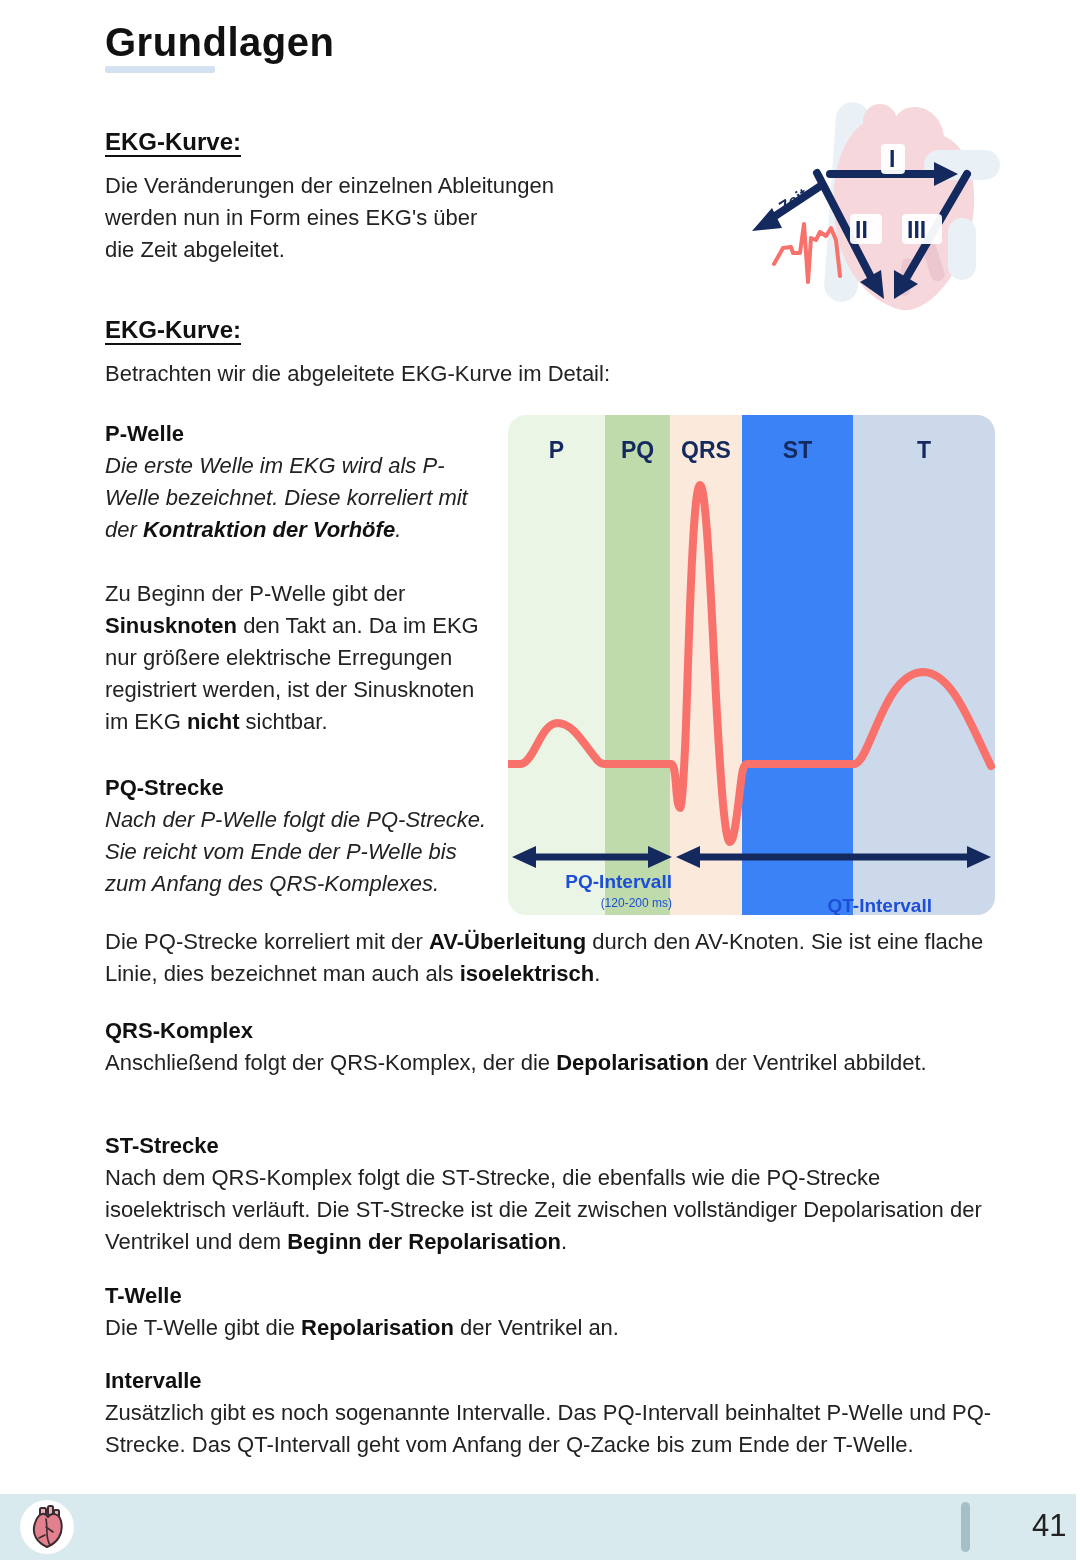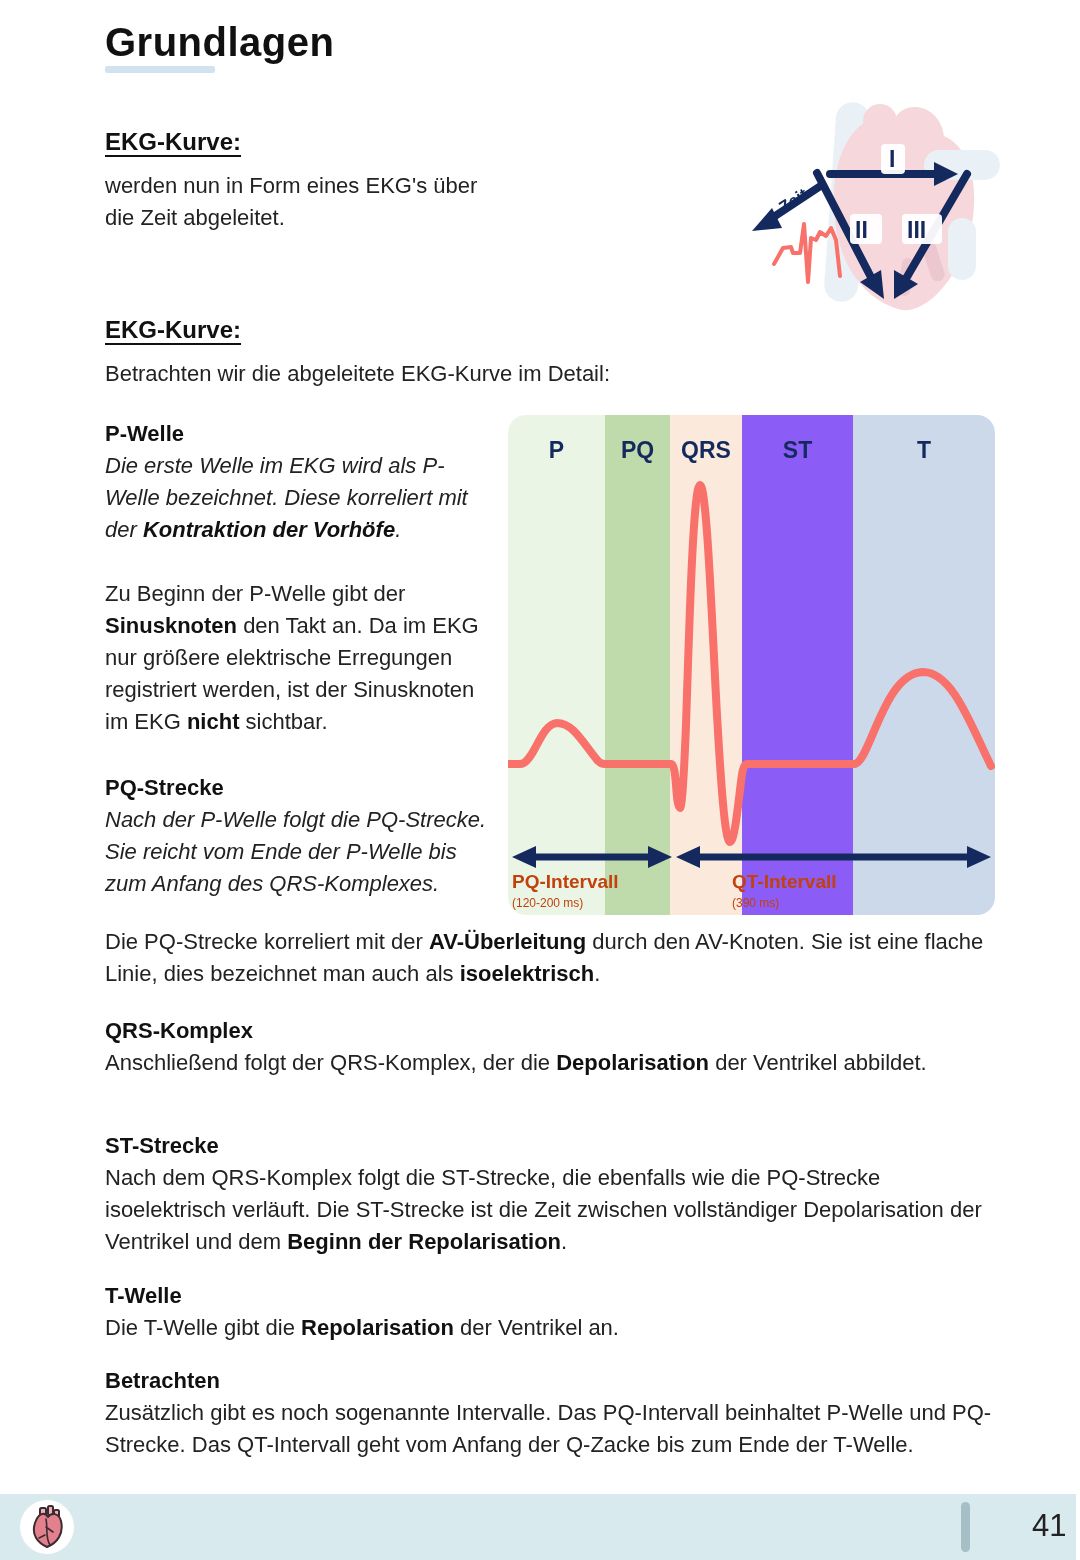--- a/index.html
+++ b/index.html
@@ -41,21 +41,21 @@
     left: 508px; top: 415px; width: 487px; height: 500px;
     border-radius: 18px; overflow: hidden;
   }
   .bands { display: flex; height: 100%; }
   .band { height: 100%; position: relative; }
   .band-label {
     position: absolute; top: 22px; width: 100%; text-align: center;
     font-size: 23px; font-weight: 700; color: #14295e;
   }
   .curve-svg, .arrows-svg { position: absolute; left: 0; top: 0; }
-  .interval-label { position: absolute; text-align: left; color: #c2410c; }
+  .interval-label { position: absolute; text-align: right; color: #1d4ed8; }
   .interval-label .il-name { font-size: 19px; font-weight: 700; }
   .interval-label .il-range { font-size: 12px; font-weight: 400; margin-top: 3px; }
 
   
   .footer-bar { left: 0; top: 1494px; width: 1080px; height: 66px; background: #d9eaee; }
   .footer-heart-circle {
     left: 20px; top: 1500px; width: 54px; height: 54px;
     background: #ffffff; border-radius: 50%;
     display: flex; align-items: center; justify-content: center;
   }
@@ -72,20 +72,21 @@
 <body>
 
 <div class="page">
 
   <div class="abs title">Grundlagen</div>
   <div class="abs title-underline"></div>
 
   <div class="abs" style="left:105px; top:128px;">
     <div class="h-underlined">EKG-Kurve:</div>
     <div class="body-text" style="margin-top:14px;">
+      <div>Die Veränderungen der einzelnen Ableitungen</div>
       <div>werden nun in Form eines EKG's über</div>
       <div>die Zeit abgeleitet.</div>
     </div>
   </div>
 
   <svg class="abs" style="left:742px; top:90px;" width="310" height="235" viewBox="0 0 310 235">
 
     <g opacity="0.55">
       <rect x="88" y="12" width="34" height="200" rx="17" fill="#d9e7f0" transform="rotate(4 105 112)"></rect>
       <path d="M 92 120 C 88 55 122 16 152 30 C 162 8 198 14 202 46 C 238 62 238 122 222 162 C 206 202 176 226 156 219 C 120 208 95 172 92 120 Z" fill="#efb8c1"></path>
@@ -142,21 +143,21 @@
     <div class="bands">
       <div class="band" style="width: 97px; background-color: rgb(235, 245, 230);">
           <div class="band-label">P</div>
         </div>
       <div class="band" style="width: 65px; background-color: rgb(192, 219, 171);">
           <div class="band-label">PQ</div>
         </div>
       <div class="band" style="width: 72px; background-color: rgb(251, 233, 220);">
           <div class="band-label">QRS</div>
         </div>
-      <div class="band" style="width: 111px; background-color: #8b5cf6;">
+      <div class="band" style="width: 111px; background-color: #3b82f6;">
           <div class="band-label">ST</div>
         </div>
       <div class="band" style="width: 142px; background-color: rgb(204, 217, 235);">
           <div class="band-label">T</div>
         </div>
     </div>
 
     <svg class="curve-svg" width="487" height="500" viewBox="0 0 487 500">
       <path d="M 0 349 H 12
                C 26 349 32 309 49 308
@@ -186,21 +187,21 @@
         <line x1="186" y1="442" x2="465" y2="442"></line>
         <polygon points="192,431 168,442 192,453" stroke="none"></polygon>
         <polygon points="459,431 483,442 459,453" stroke="none"></polygon>
       </g>
     </svg>
 
     <div class="interval-label" style="left:4px; top:456px; width:160px;">
       <div class="il-name">PQ-Intervall</div>
       <div class="il-range">(120-200 ms)</div>
     </div>
-    <div class="interval-label" style="left:224px; top:456px; width:200px;">
+    <div class="interval-label" style="left:224px; top:480px; width:200px;">
       <div class="il-name">QT-Intervall</div>
       <div class="il-range">(390 ms)</div>
     </div>
   </div>
 
   <div class="abs col-wide body-text" style="left:105px; top:926px;"><span>Die PQ-Strecke korreliert mit der </span><b>AV-Überleitung</b><span> durch den AV-Knoten. Sie ist eine flache Linie, dies bezeichnet man auch als </span><b>isoelektrisch</b><span>.</span></div>
 
   <div class="abs col-wide" style="left:105px; top:1015px;">
     <div class="sec-head">QRS-Komplex</div>
     <div class="body-text"><span>Anschließend folgt der QRS-Komplex, der die </span><b>Depolarisation</b><span> der Ventrikel abbildet.</span></div>
@@ -210,21 +211,21 @@
     <div class="sec-head">ST-Strecke</div>
     <div class="body-text"><span>Nach dem QRS-Komplex folgt die ST-Strecke, die ebenfalls wie die PQ-Strecke isoelektrisch verläuft. Die ST-Strecke ist die Zeit zwischen vollständiger Depolarisation der Ventrikel und dem </span><b>Beginn der Repolarisation</b><span>.</span></div>
   </div>
 
   <div class="abs col-wide" style="left:105px; top:1280px;">
     <div class="sec-head">T-Welle</div>
     <div class="body-text"><span>Die T-Welle gibt die </span><b>Repolarisation</b><span> der Ventrikel an.</span></div>
   </div>
 
   <div class="abs col-wide" style="left:105px; top:1365px;">
-    <div class="sec-head">Betrachten</div>
+    <div class="sec-head">Intervalle</div>
     <div class="body-text">Zusätzlich gibt es noch sogenannte Intervalle. Das PQ-Intervall beinhaltet P-Welle und PQ-Strecke. Das QT-Intervall geht vom Anfang der Q-Zacke bis zum Ende der T-Welle.</div>
   </div>
 
   <div class="abs footer-bar"></div>
   <div class="abs footer-heart-circle">
     <svg width="40" height="44" viewBox="0 0 40 44">
       <g stroke="#3c2b30" stroke-width="2" stroke-linejoin="round">
         <rect x="13" y="3" width="6" height="9" rx="1.5" fill="#efb3ba"></rect>
         <rect x="21" y="1" width="5" height="9" rx="1.5" fill="#efb3ba"></rect>
         <rect x="27" y="5" width="5" height="8" rx="1.5" fill="#efb3ba"></rect>

